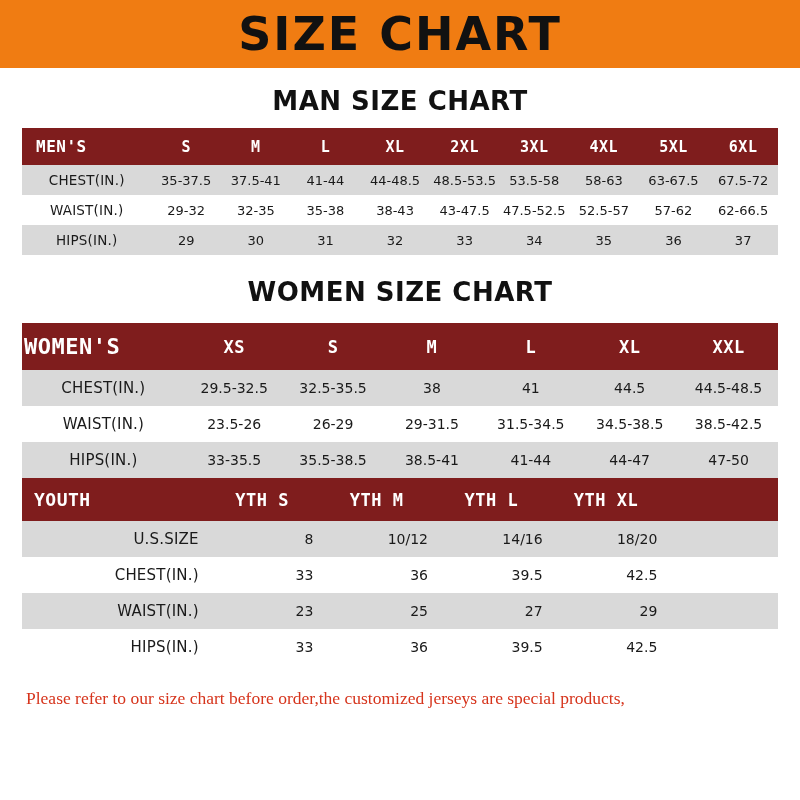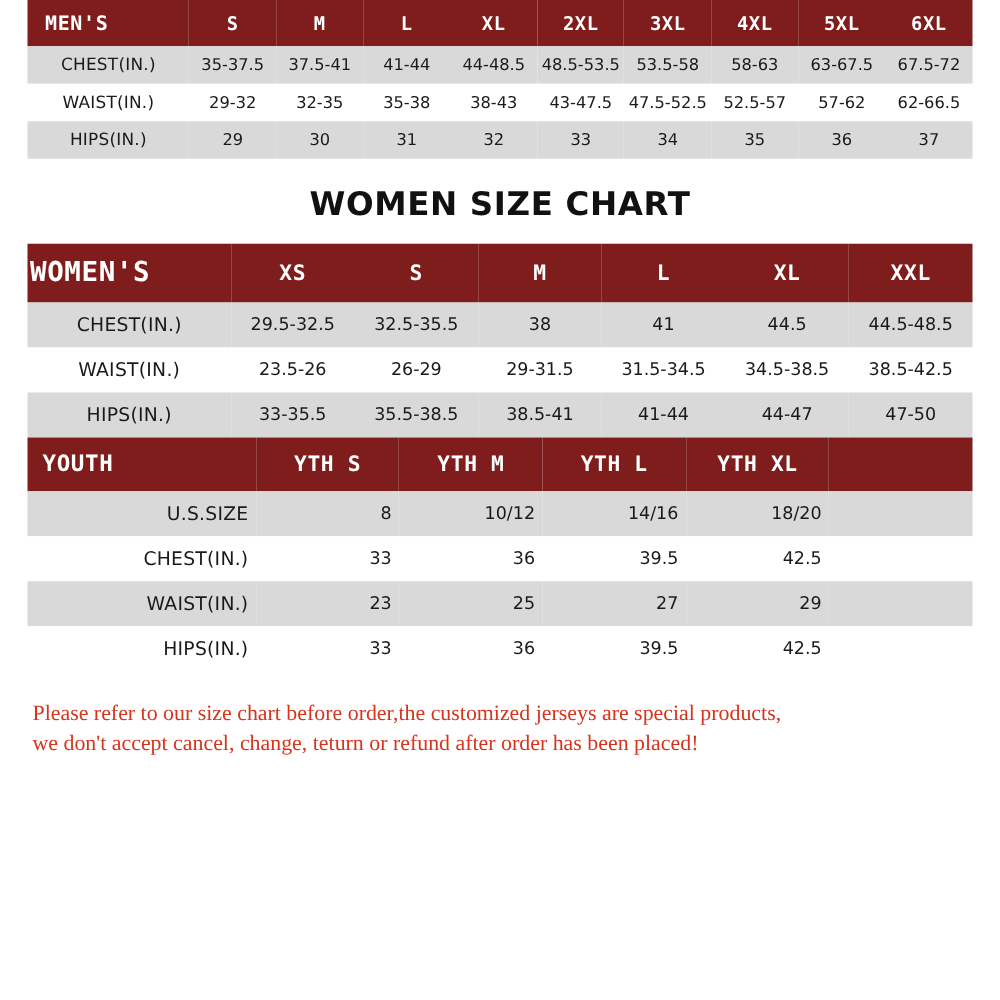--- a/index.html
+++ b/index.html
@@ -115,23 +115,27 @@
     line-height: 1.35;
     text-align: left;
   }
   .notice .line { display: block; }
 </style>
 </head>
 <body>
 
 <div class="page">
 
+  <div class="banner">
+    <div class="banner-title">SIZE CHART</div>
+  </div>
 
   <div class="content">
 
+    <div class="section-title t1">MAN SIZE CHART</div>
     <table class="size-table" id="men-table">
       <thead>
         <tr>
           <th class="label-col" style="width:15%">MEN'S</th>
           <th>S</th>
           <th>M</th>
           <th>L</th>
           <th>XL</th>
           <th>2XL</th>
           <th>3XL</th>
@@ -266,17 +270,16 @@
           <td>36</td>
           <td>39.5</td>
           <td>42.5</td>
           <td></td>
         </tr>
       </tbody>
     </table>
 
     <div class="notice">
       <span class="line">Please refer to our size chart before order,the customized jerseys are special products,</span>
-      <span class="line">we don't accept cancel, change, teturn or refund after order has been placed!</span>
     </div>
 
   </div>
 </div>
 
 </body></html>

